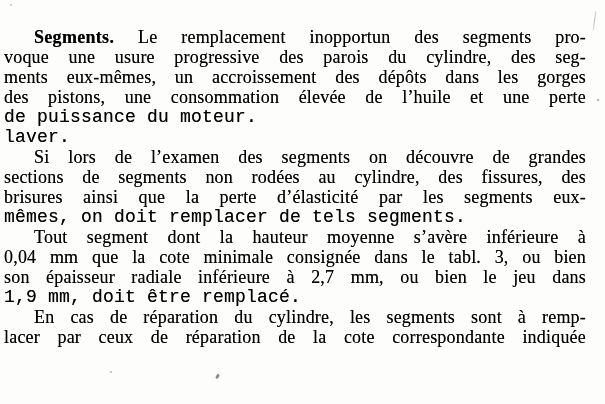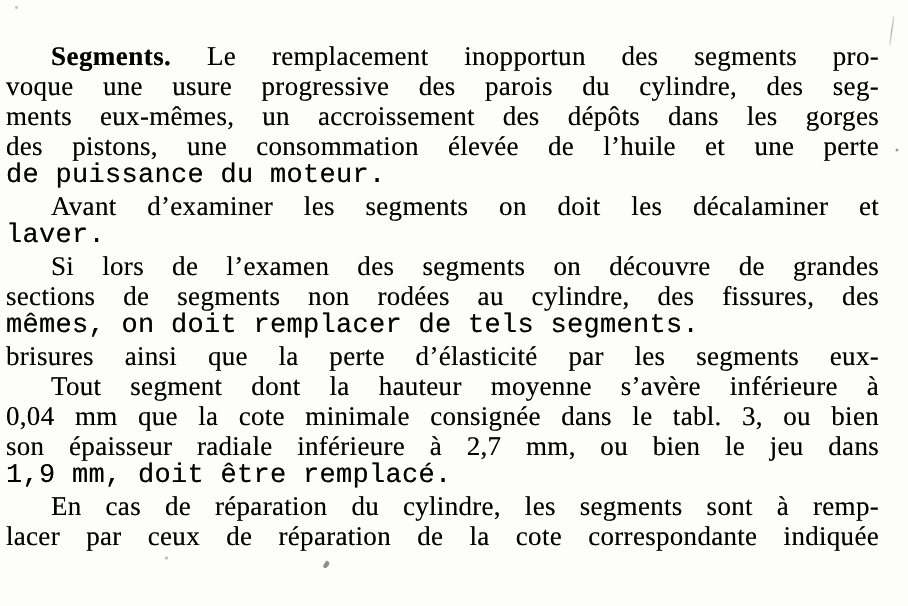--- a/index.html
+++ b/index.html
@@ -59,27 +59,26 @@
 
 <div class="page">
   <div class="textblock">
 
     <p class="line first"><b class="lead">Segments.</b><span> Le remplacement inopportun des segments pro-</span></p>
     <p class="line">voque une usure progressive des parois du cylindre, des seg-</p>
     <p class="line">ments eux-mêmes, un accroissement des dépôts dans les gorges</p>
     <p class="line">des pistons, une consommation élevée de l’huile et une perte</p>
     <p class="line last">de puissance du moteur.</p>
 
-    <p class="line first">Avant d’examiner les segments on doit les décalaminer et</p>
     <p class="line last">laver.</p>
 
     <p class="line first">Si lors de l’examen des segments on découvre de grandes</p>
     <p class="line">sections de segments non rodées au cylindre, des fissures, des</p>
+    <p class="line">brisures ainsi que la perte d’élasticité par les segments eux-</p>
     <p class="line last">mêmes, on doit remplacer de tels segments.</p>
-    <p class="line">brisures ainsi que la perte d’élasticité par les segments eux-</p>
 
     <p class="line first">Tout segment dont la hauteur moyenne s’avère inférieure à</p>
     <p class="line">0,04 mm que la cote minimale consignée dans le tabl. 3, ou bien</p>
     <p class="line">son épaisseur radiale inférieure à 2,7 mm, ou bien le jeu dans</p>
     <p class="line last">1,9 mm, doit être remplacé.</p>
 
     <p class="line first">En cas de réparation du cylindre, les segments sont à remp-</p>
     <p class="line">lacer par ceux de réparation de la cote correspondante indiquée</p>
 
   </div>

